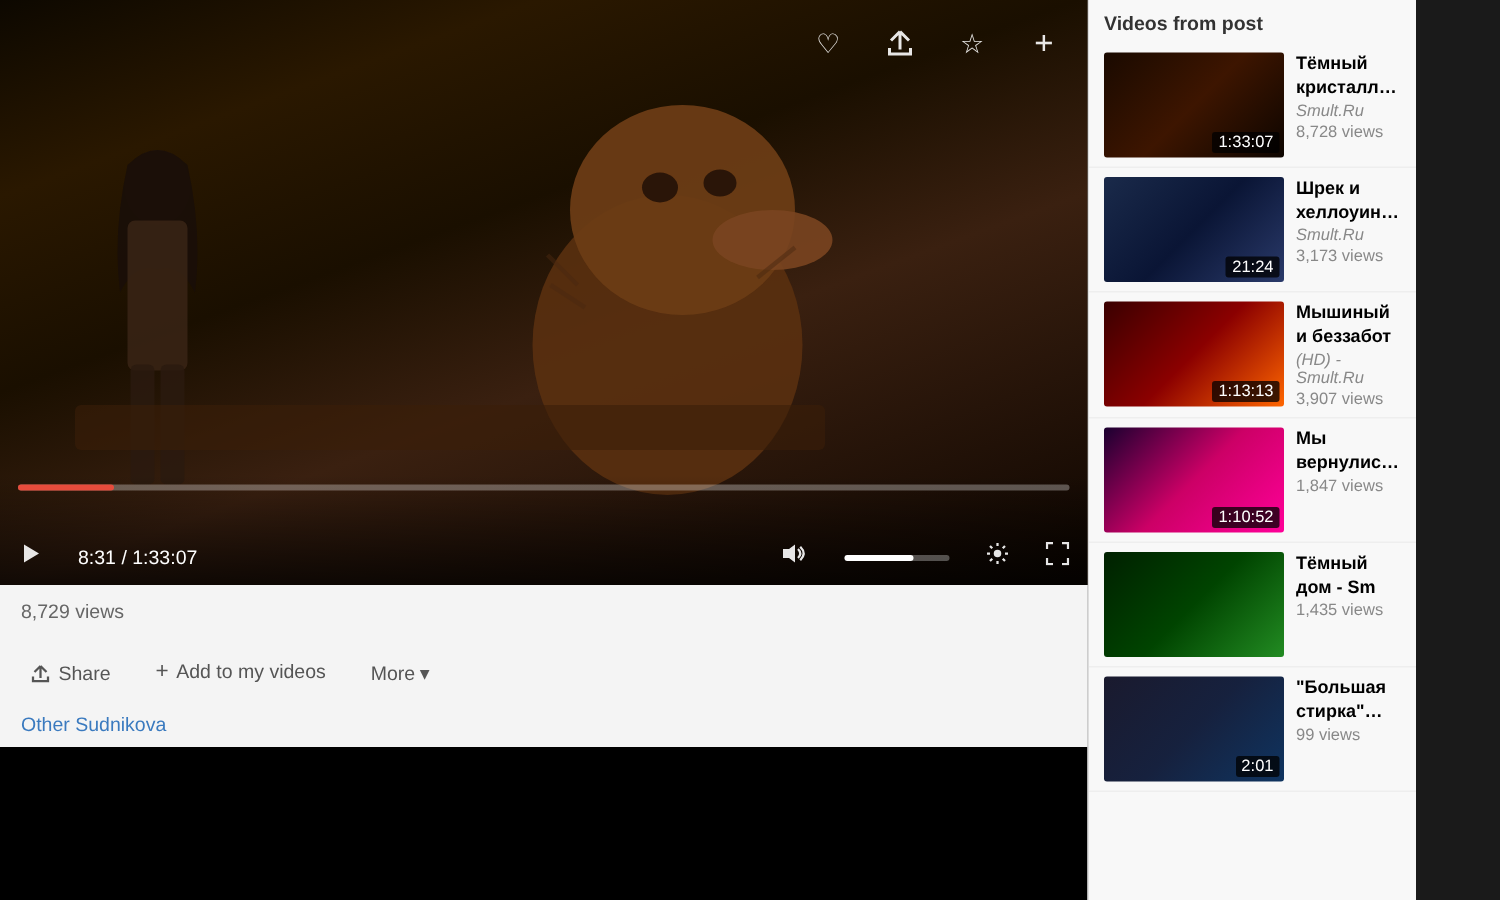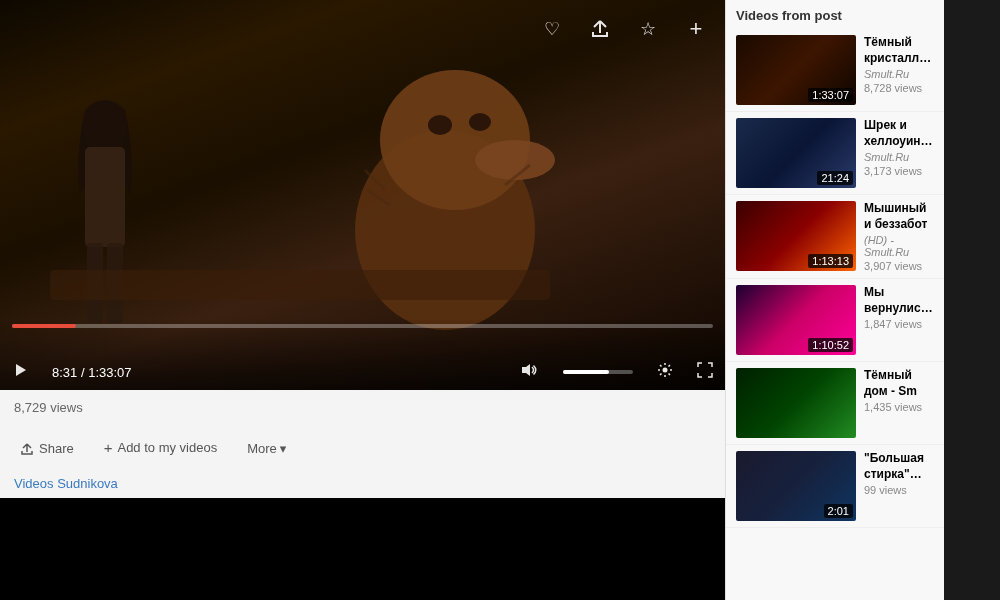--- a/index.html
+++ b/index.html
@@ -413,21 +413,21 @@
         <span>Add to my videos</span>
       </div>
       <div class="action-btn more-btn">
         <span>More</span>
         <span>▾</span>
       </div>
     </div>
   </div>
 
   <div class="author-row">
-    <span class="author-name">Videos Sudnikova</span>
+    <span class="author-name">Other Sudnikova</span>
   </div>
 
 </div>
 
 <div class="right-panel">
 
   <div class="section-title">Videos from post</div>
 
   <div id="from-post-list">
       <div class="video-list-item">

